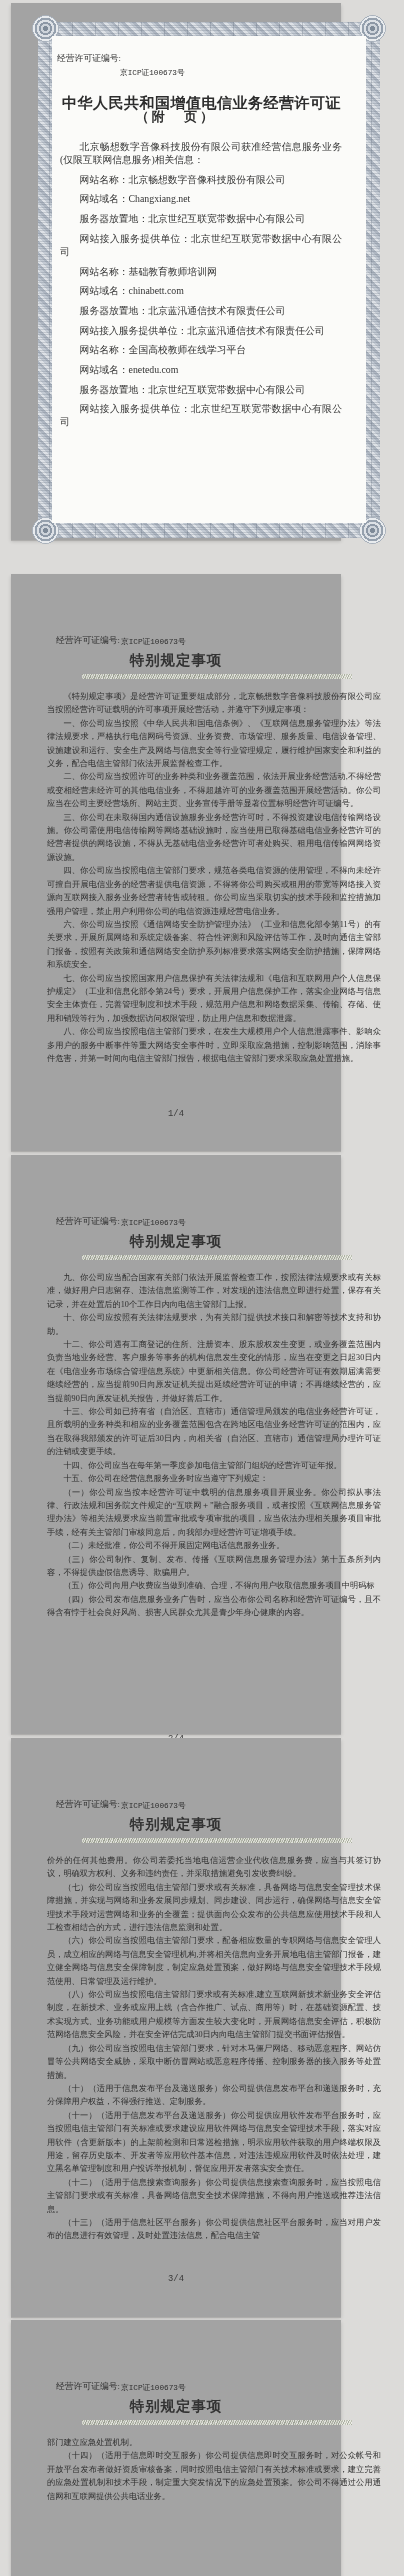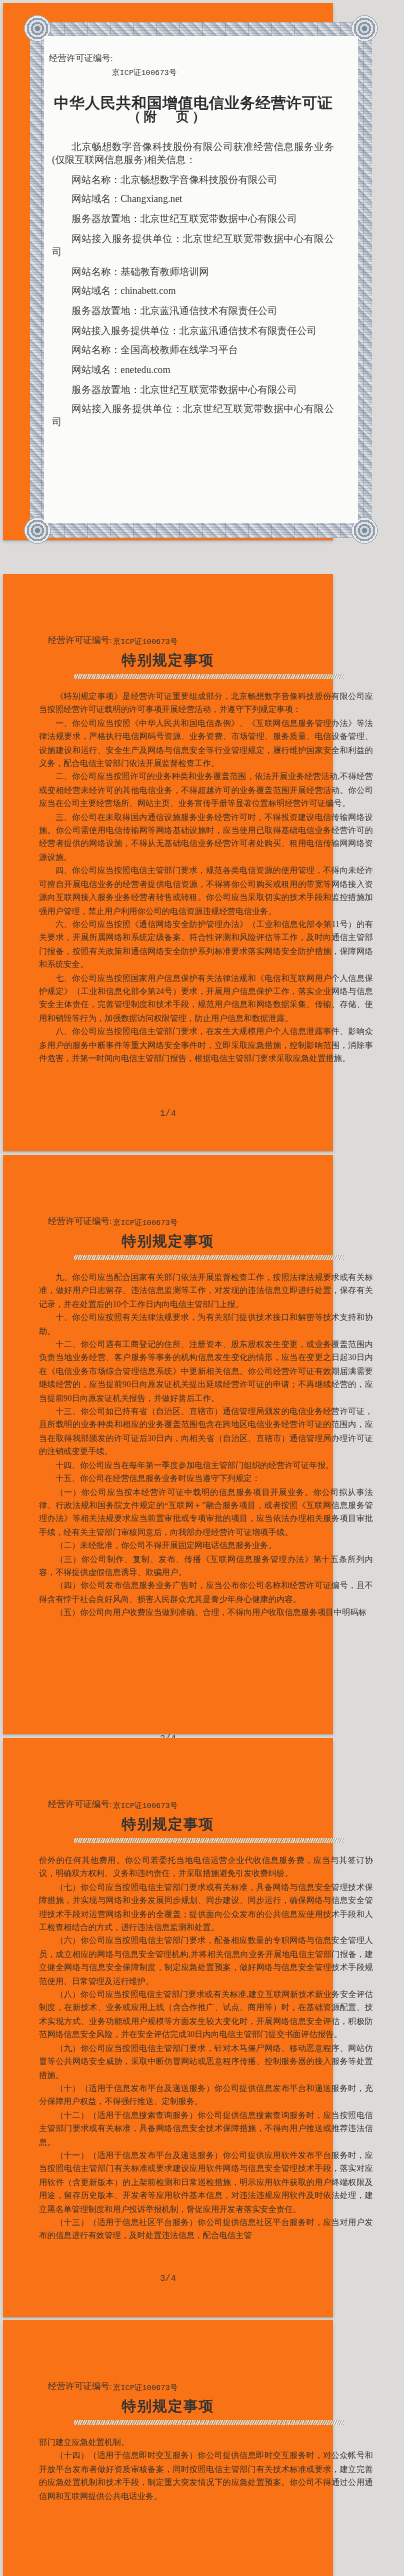--- a/index.html
+++ b/index.html
@@ -1,18 +1,18 @@
 <!DOCTYPE html>
 <html style="font-size:8.2px"><head>
 <meta charset="utf-8">
 <style>
   html,body{margin:0;padding:0;}
   body{background:#d8d7d5;font-family:"Liberation Serif","DejaVu Serif",serif;}
   #viewport{position:relative;width:405px;height:2873px;margin:0 auto;background:#dcdbd9;overflow:hidden;}
-  .page{position:absolute;left:3px;width:330px;background:#f97316;box-shadow:0 1px 0 #aeadab,0 2.1px 3.6px rgba(0,0,0,.18);}
+  .page{position:absolute;left:11px;width:330px;background:#a3a3a3;box-shadow:0 1px 0 #aeadab,0 2.1px 3.6px rgba(0,0,0,.18);}
   
   .cert-frame{position:absolute;left:27px;top:18.5px;width:342px;height:516px;
      background:
        repeating-linear-gradient(90deg, rgba(255,255,255,0) 0 11.3px, rgba(90,102,118,.28) 11.3px 12.4px, rgba(255,255,255,0) 12.4px 23px),
        repeating-linear-gradient(0deg, rgba(90,102,118,.22) 0 1px, rgba(255,255,255,0) 1px 2.6px),
        repeating-linear-gradient(45deg,#aeb6c1 0 2.6px,#dde1e6 2.6px 5.2px,#c3cad3 5.2px 7.7px);}
   .cert-frame .inner{position:absolute;left:14.4px;top:14.4px;right:14.4px;bottom:14.4px;background:#fbfbf9;}
   .corner{position:absolute;width:27px;height:27px;border-radius:50%;
      background:radial-gradient(circle,#7e8a98 0 2.6px,#cdd3da 2.6px 4.6px,#8d98a6 4.6px 6.7px,#dde1e6 6.7px 8.8px,#96a1ae 8.8px 10.8px,#e8ebee 10.8px 12.4px,#a7b0bb 12.4px 13.4px,transparent 13.4px);}
   .corner.tl{left:-6.2px;top:-6.2px}.corner.tr{right:-6.2px;top:-6.2px}
@@ -94,40 +94,40 @@
       <div class="prov-body">
         <p class="para">九、你公司应当配合国家有关部门依法开展监督检查工作，按照法律法规要求或有关标准，做好用户日志留存、违法信息监测等工作，对发现的违法信息立即进行处置，保存有关记录，并在处置后的10个工作日内向电信主管部门上报。</p>
         <p class="para">十、你公司应按照有关法律法规要求，为有关部门提供技术接口和解密等技术支持和协助。</p>
         <p class="para">十二、你公司遇有工商登记的住所、注册资本、股东股权发生变更，或业务覆盖范围内负责当地业务经营、客户服务等事务的机构信息发生变化的情形，应当在变更之日起30日内在《电信业务市场综合管理信息系统》中更新相关信息。你公司经营许可证有效期届满需要继续经营的，应当提前90日向原发证机关提出延续经营许可证的申请；不再继续经营的，应当提前90日向原发证机关报告，并做好善后工作。</p>
         <p class="para">十三、你公司如已持有省（自治区、直辖市）通信管理局颁发的电信业务经营许可证，且所载明的业务种类和相应的业务覆盖范围包含在跨地区电信业务经营许可证的范围内，应当在取得我部颁发的许可证后30日内，向相关省（自治区、直辖市）通信管理局办理许可证的注销或变更手续。</p>
         <p class="para">十四、你公司应当在每年第一季度参加电信主管部门组织的经营许可证年报。</p>
         <p class="para">十五、你公司在经营信息服务业务时应当遵守下列规定：</p>
         <p class="para">（一）你公司应当按本经营许可证中载明的信息服务项目开展业务。你公司拟从事法律、行政法规和国务院文件规定的“互联网＋”融合服务项目，或者按照《互联网信息服务管理办法》等相关法规要求应当前置审批或专项审批的项目，应当依法办理相关服务项目审批手续，经有关主管部门审核同意后，向我部办理经营许可证增项手续。</p>
         <p class="para">（二）未经批准，你公司不得开展固定网电话信息服务业务。</p>
         <p class="para">（三）你公司制作、复制、发布、传播《互联网信息服务管理办法》第十五条所列内容，不得提供虚假信息诱导、欺骗用户。</p>
+        <p class="para">（五）你公司向用户收费应当做到准确、合理，不得向用户收取信息服务项目中明码标</p>
         <p class="para">（四）你公司发布信息服务业务广告时，应当公布你公司名称和经营许可证编号，且不得含有悖于社会良好风尚、损害人民群众尤其是青少年身心健康的内容。</p>
-        <p class="para">（五）你公司向用户收费应当做到准确、合理，不得向用户收取信息服务项目中明码标</p>
       </div>
       <div class="page-num" style="top: 536px; margin-top: 43px;">2/4</div>
     </section>
 
     <section class="page prov" style="top: 1738px; height: 579px;">
       <div class="hdr-label">经营许可证编号:</div>
       <div class="hdr-num">京ICP证100673号</div>
       <h2 class="prov-title">特别规定事项</h2>
       <div class="band"></div>
       <div class="prov-body">
         <p class="para cont">价外的任何其他费用。你公司若委托当地电信运营企业代收信息服务费，应当与其签订协议，明确双方权利、义务和违约责任，并采取措施避免引发收费纠纷。</p>
         <p class="para">（七）你公司应当按照电信主管部门要求或有关标准，具备网络与信息安全管理技术保障措施，并实现与网络和业务发展同步规划、同步建设、同步运行，确保网络与信息安全管理技术手段对运营网络和业务的全覆盖；提供面向公众发布的公共信息应使用技术手段和人工检查相结合的方式，进行违法信息监测和处置。</p>
         <p class="para">（六）你公司应当按照电信主管部门要求，配备相应数量的专职网络与信息安全管理人员，成立相应的网络与信息安全管理机构,并将相关信息向业务开展地电信主管部门报备，建立健全网络与信息安全保障制度，制定应急处置预案，做好网络与信息安全管理技术手段规范使用、日常管理及运行维护。</p>
         <p class="para">（八）你公司应当按照电信主管部门要求或有关标准,建立互联网新技术新业务安全评估制度，在新技术、业务或应用上线（含合作推广、试点、商用等）时，在基础资源配置、技术实现方式、业务功能或用户规模等方面发生较大变化时，开展网络信息安全评估，积极防范网络信息安全风险，并在安全评估完成30日内向电信主管部门提交书面评估报告。</p>
         <p class="para">（九）你公司应当按照电信主管部门要求，针对木马僵尸网络、移动恶意程序、网站仿冒等公共网络安全威胁，采取中断仿冒网站或恶意程序传播、控制服务器的接入服务等处置措施。</p>
         <p class="para">（十）（适用于信息发布平台及递送服务）你公司提供信息发布平台和递送服务时，充分保障用户权益，不得强行推送、定制服务。</p>
+        <p class="para">（十一）（适用于信息发布平台及递送服务）你公司提供应用软件发布平台服务时，应当按照电信主管部门有关标准或要求建设应用软件网络与信息安全管理技术手段，落实对应用软件（含更新版本）的上架前检测和日常巡检措施，明示应用软件获取的用户终端权限及用途，留存历史版本、开发者等应用软件基本信息，对违法违规应用软件及时依法处理，建立黑名单管理制度和用户投诉举报机制，督促应用开发者落实安全责任。</p>
         <p class="para">（十二）（适用于信息搜索查询服务）你公司提供信息搜索查询服务时，应当按照电信主管部门要求或有关标准，具备网络信息安全技术保障措施，不得向用户推送或推荐违法信息。</p>
-        <p class="para">（十一）（适用于信息发布平台及递送服务）你公司提供应用软件发布平台服务时，应当按照电信主管部门有关标准或要求建设应用软件网络与信息安全管理技术手段，落实对应用软件（含更新版本）的上架前检测和日常巡检措施，明示应用软件获取的用户终端权限及用途，留存历史版本、开发者等应用软件基本信息，对违法违规应用软件及时依法处理，建立黑名单管理制度和用户投诉举报机制，督促应用开发者落实安全责任。</p>
         <p class="para">（十三）（适用于信息社区平台服务）你公司提供信息社区平台服务时，应当对用户发布的信息进行有效管理，及时处置违法信息，配合电信主管</p>
       </div>
       <div class="page-num" style="top: 536px;">3/4</div>
     </section>
 
     <section class="page prov" style="top: 2320px; height: 553px;">
       <div class="hdr-label">经营许可证编号:</div>
       <div class="hdr-num">京ICP证100673号</div>
       <h2 class="prov-title">特别规定事项</h2>
       <div class="band"></div>

